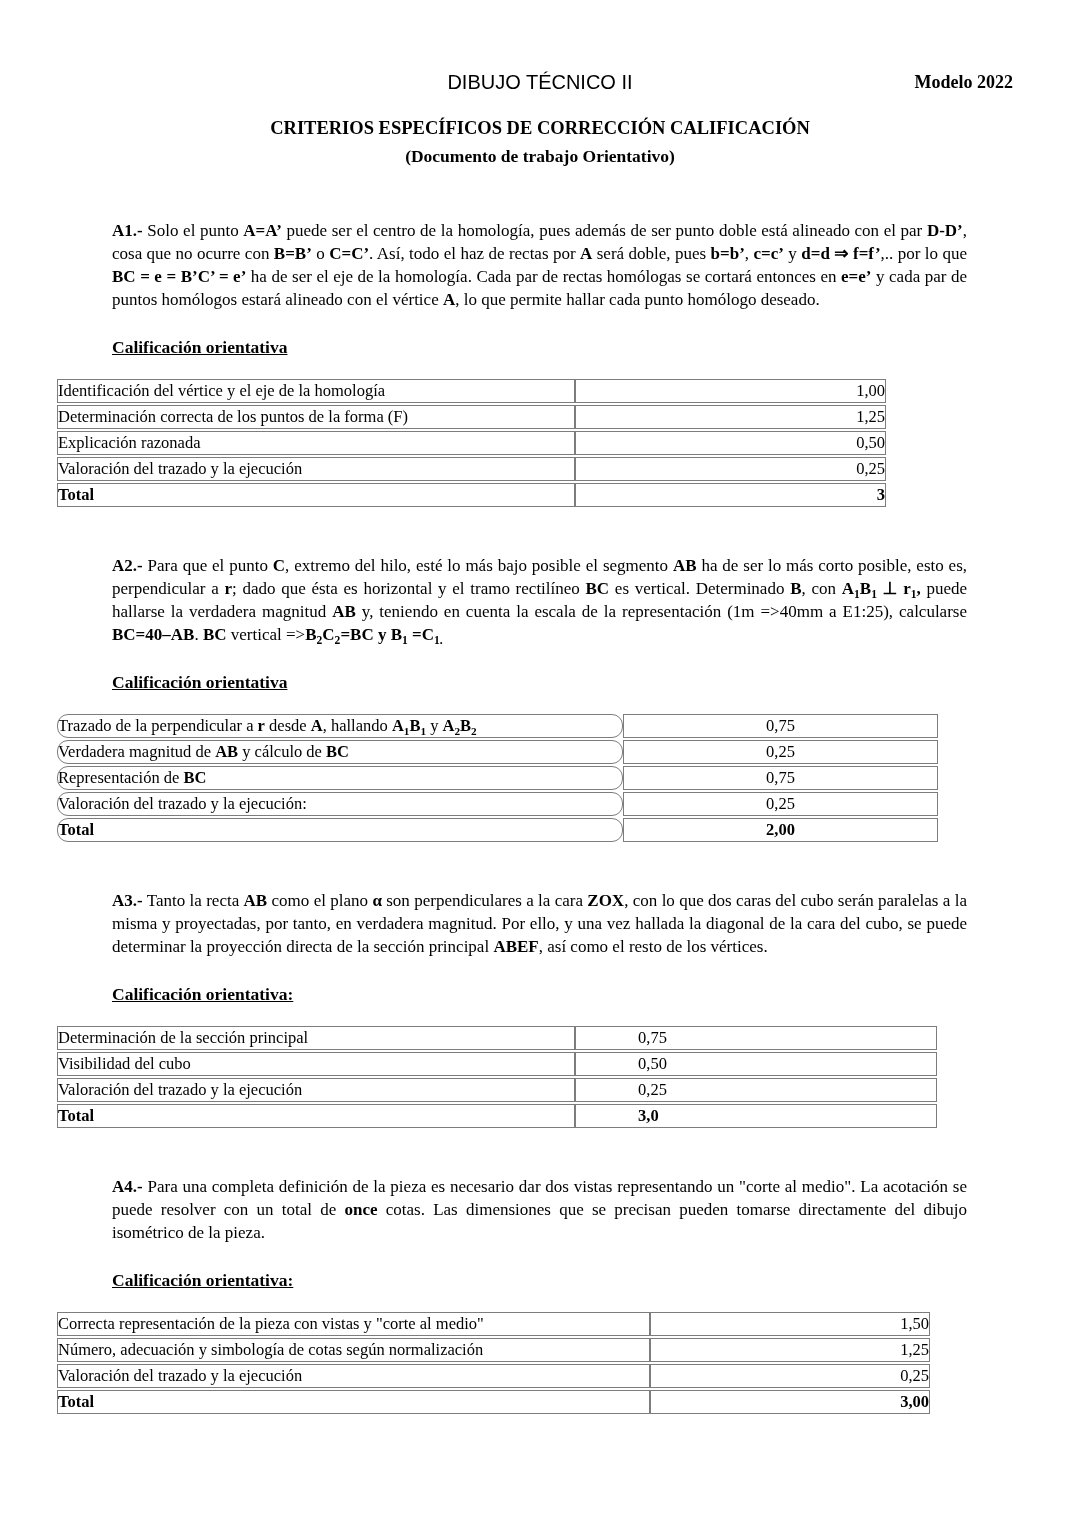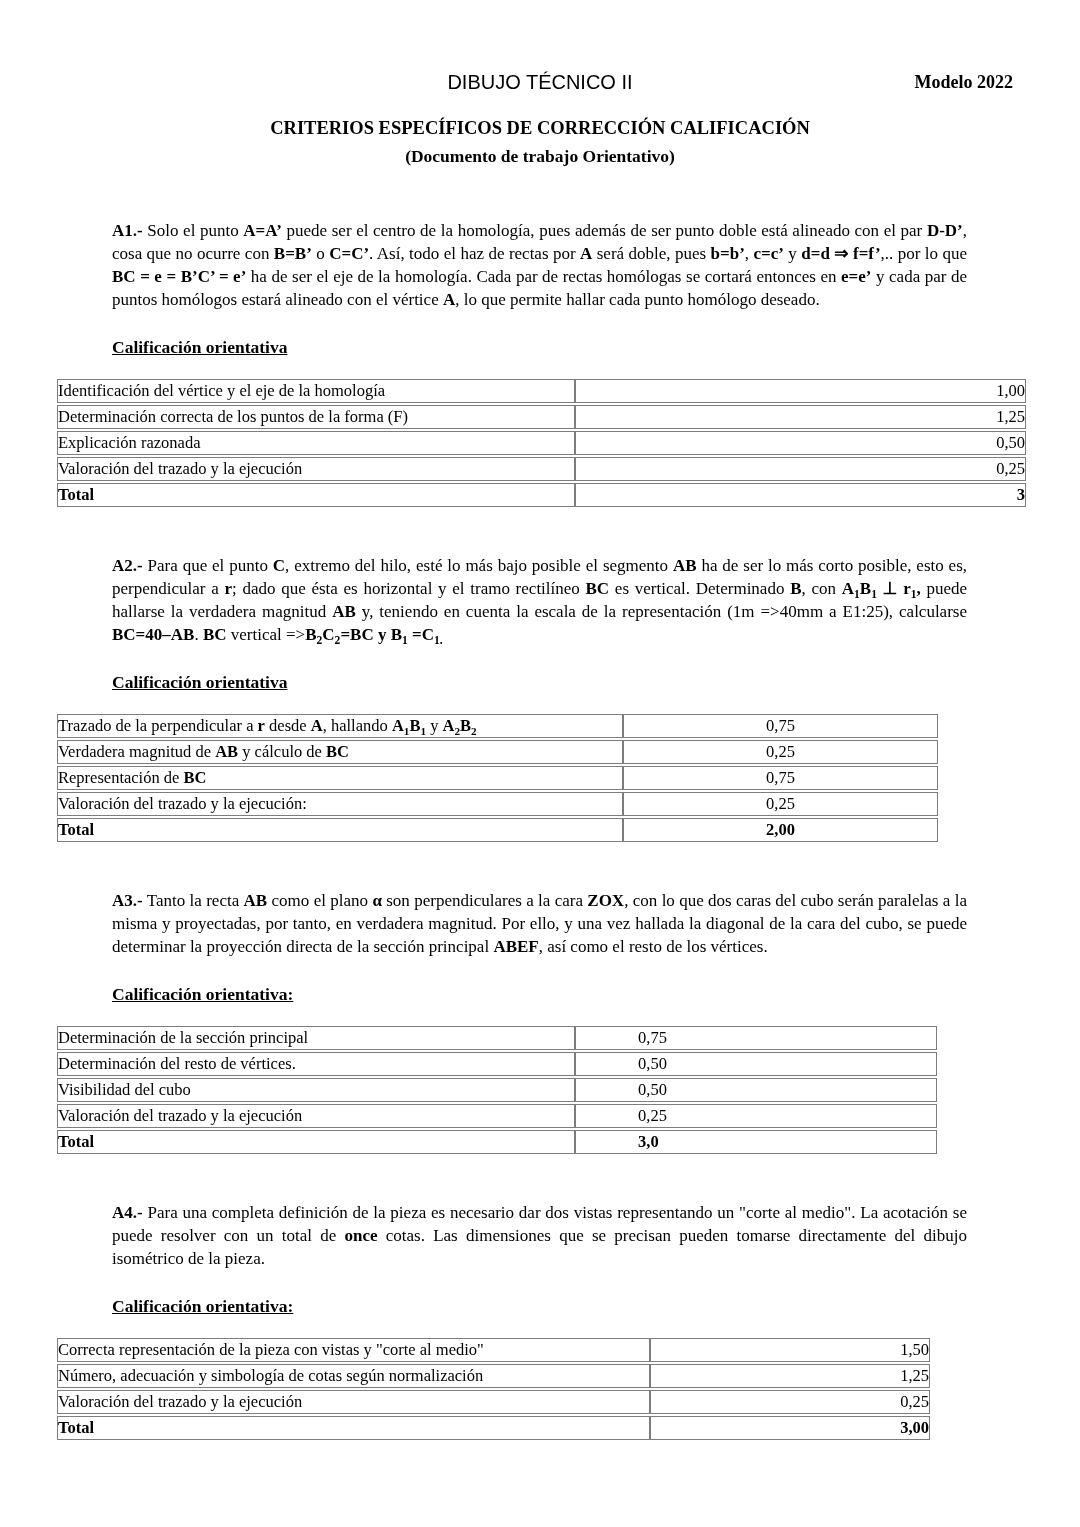--- a/index.html
+++ b/index.html
@@ -53,22 +53,22 @@
   table.cal-table td{
     border:1px solid #7d7d7d;
     height:22px;padding:0;
     vertical-align:middle;
     background:#fff;
     overflow:hidden;white-space:nowrap;
   }
   td.c-label{padding-left:110px;border-right:none;}
   td.c-value{}
   tr.total-row td{font-weight:bold;}
-  .tbl-0{width:969px;} .tbl-0 td.c-label{width:516px;} .tbl-0 td.c-value{text-align:right;padding-left:62px;}
-  .tbl-1{width:881px;} .tbl-1 td.c-label{width:564px;} .tbl-1 td.c-value{text-align:center;}
+  .tbl-0{width:829px;} .tbl-0 td.c-label{width:516px;} .tbl-0 td.c-value{text-align:right;padding-left:62px;}
+  .tbl-1{width:881px;} .tbl-1 td.c-label{width:564px;border-radius:11px;} .tbl-1 td.c-value{text-align:center;}
   .tbl-2{width:880px;} .tbl-2 td.c-label{width:516px;} .tbl-2 td.c-value{text-align:left;padding-left:62px;}
   .tbl-3{width:873px;} .tbl-3 td.c-label{width:591px;} .tbl-3 td.c-value{text-align:right;}
 </style>
 </head>
 <body>
 
 <div class="page">
 
   <div class="header">
     <div class="header-course">DIBUJO TÉCNICO II</div>
@@ -141,24 +141,20 @@
     <div class="section">
       <p class="body-par"><span class="b">A3.-</span><span> Tanto la recta </span><span class="b">AB</span><span> como el plano </span><span class="b">α</span><span> son perpendiculares a la cara </span><span class="b">ZOX</span><span>, con lo que dos caras del cubo serán paralelas a la misma y proyectadas, por tanto, en verdadera magnitud. Por ello, y una vez hallada la diagonal de la cara del cubo, se puede determinar la proyección directa de la sección principal </span><span class="b">ABEF</span><span>, así como el resto de los vértices.</span></p>
       <h3 class="cal-heading">Calificación orientativa:</h3>
       <table class="cal-table tbl-2">
           <tbody>
             <tr>
               <td class="c-label"><span>Determinación de la sección principal</span></td>
               <td class="c-value">0,75</td>
             </tr>
             <tr>
-              <td class="c-label"><span>Determinación del resto de vértices.</span></td>
-              <td class="c-value">0,50</td>
-            </tr>
-            <tr>
               <td class="c-label"><span>Visibilidad del cubo</span></td>
               <td class="c-value">0,50</td>
             </tr>
             <tr>
               <td class="c-label"><span>Valoración del trazado y la ejecución</span></td>
               <td class="c-value">0,25</td>
             </tr>
             <tr class="total-row">
               <td class="c-label"><span class="b">Total</span></td>
               <td class="c-value">3,0</td>

